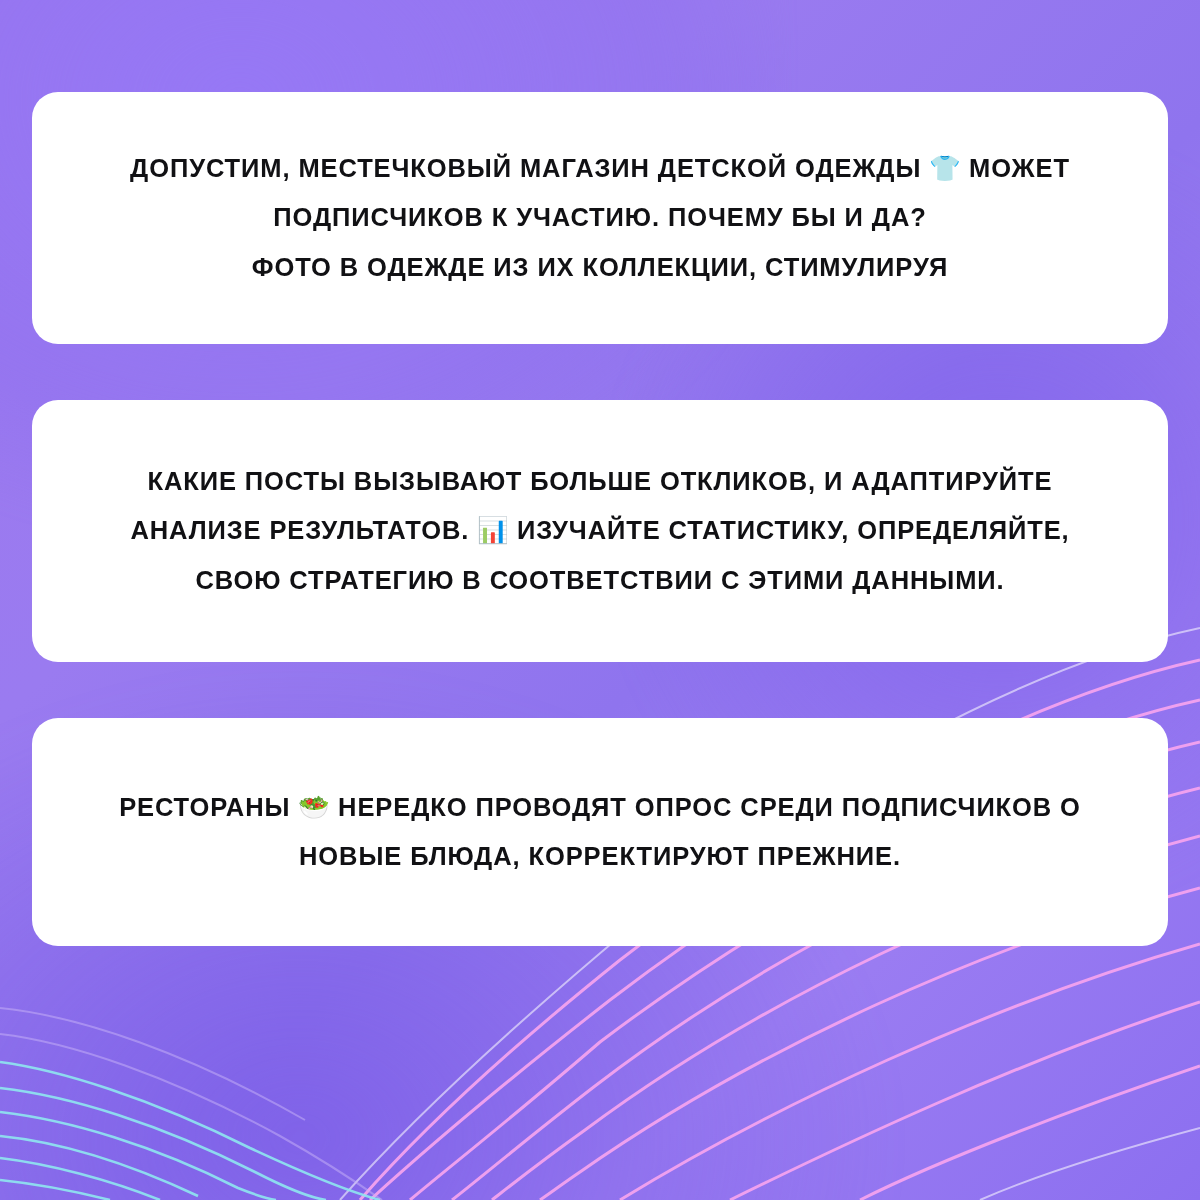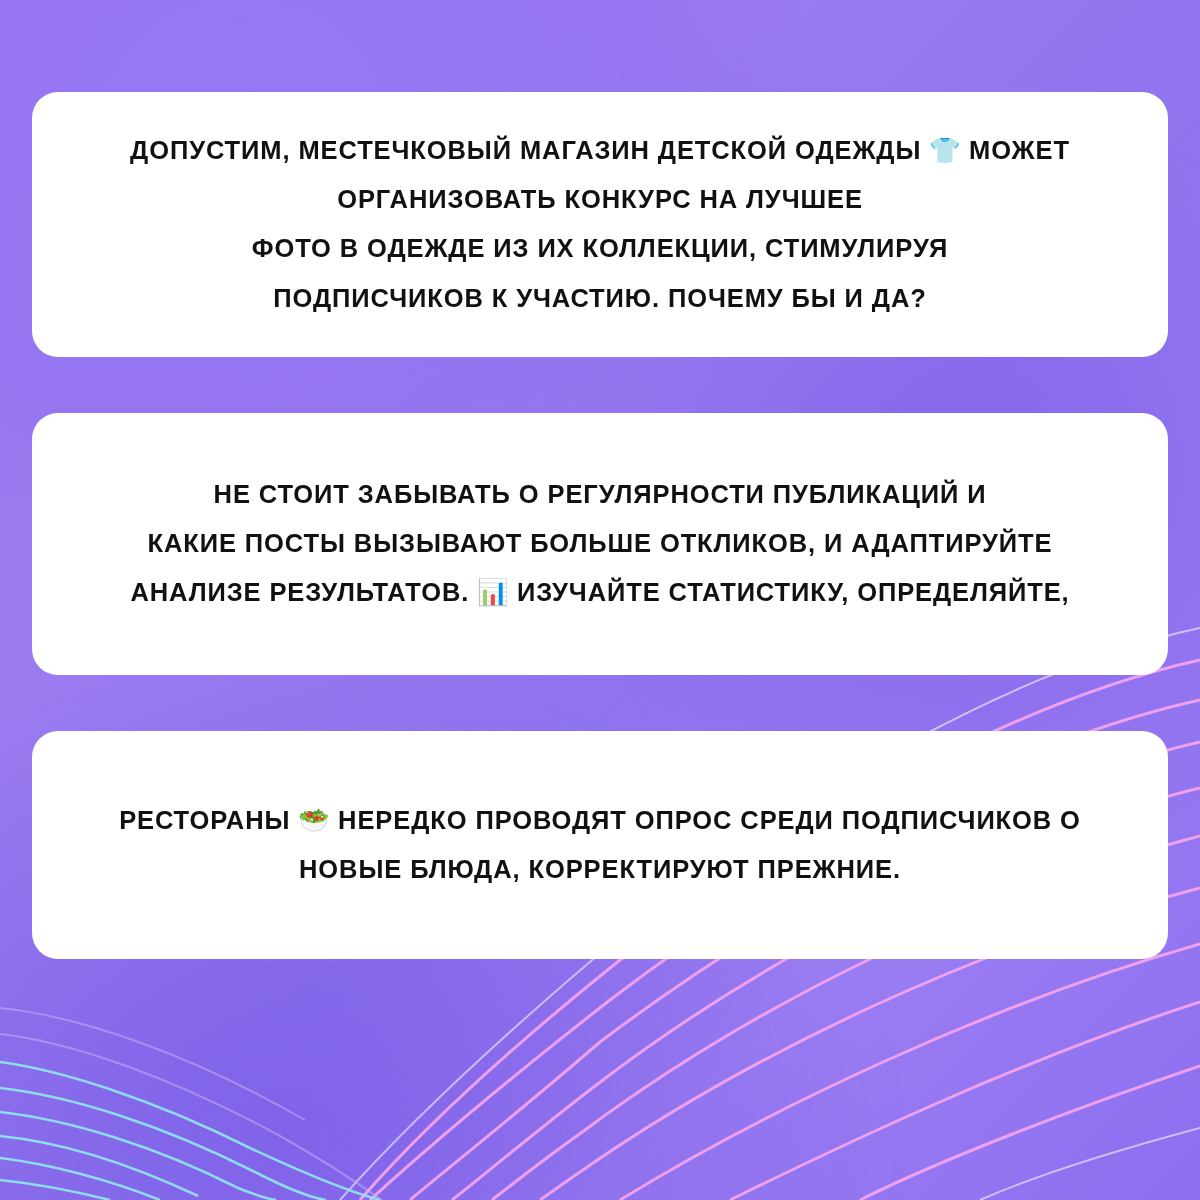--- a/index.html
+++ b/index.html
@@ -138,29 +138,28 @@
     <g fill="none" stroke="#c9b4f8" stroke-width="2" opacity="0.5">
       <path d="M 0 1034 C 70 1042 170 1076 280 1136 C 330 1164 362 1186 382 1200"></path>
       <path d="M 0 1008 C 80 1016 190 1054 305 1120"></path>
     </g>
   </svg>
 
   <div class="cards">
 
     <div class="card c1">
       <p>ДОПУСТИМ, МЕСТЕЧКОВЫЙ МАГАЗИН ДЕТСКОЙ ОДЕЖДЫ <span class="emoji">👕</span> МОЖЕТ</p>
-      <p>ОРГАНИЗОВАТЬ КОНКУРС НА ЛУЧШЕЕ</p>
+      <p>ПОДПИСЧИКОВ К УЧАСТИЮ. ПОЧЕМУ БЫ И ДА?</p>
       <p>ФОТО В ОДЕЖДЕ ИЗ ИХ КОЛЛЕКЦИИ, СТИМУЛИРУЯ</p>
-      <p>ПОДПИСЧИКОВ К УЧАСТИЮ. ПОЧЕМУ БЫ И ДА?</p>
     </div>
 
     <div class="card c2">
-      <p>НЕ СТОИТ ЗАБЫВАТЬ О РЕГУЛЯРНОСТИ ПУБЛИКАЦИЙ И</p>
       <p>КАКИЕ ПОСТЫ ВЫЗЫВАЮТ БОЛЬШЕ ОТКЛИКОВ, И АДАПТИРУЙТЕ</p>
       <p>АНАЛИЗЕ РЕЗУЛЬТАТОВ. <span class="emoji">📊</span> ИЗУЧАЙТЕ СТАТИСТИКУ, ОПРЕДЕЛЯЙТЕ,</p>
+      <p>СВОЮ СТРАТЕГИЮ В СООТВЕТСТВИИ С ЭТИМИ ДАННЫМИ.</p>
     </div>
 
     <div class="card c3">
       <p>РЕСТОРАНЫ <span class="emoji">🥗</span> НЕРЕДКО ПРОВОДЯТ ОПРОС СРЕДИ ПОДПИСЧИКОВ О</p>
       <p>НОВЫЕ БЛЮДА, КОРРЕКТИРУЮТ ПРЕЖНИЕ.</p>
     </div>
 
   </div>
 </div>
 

